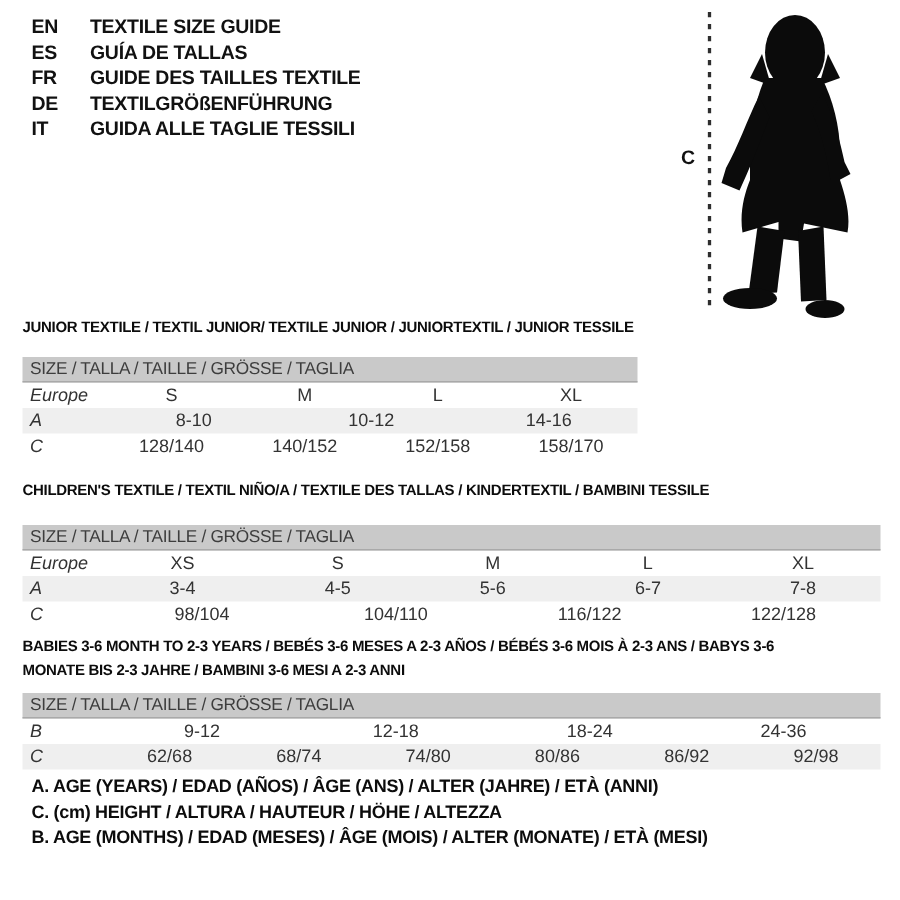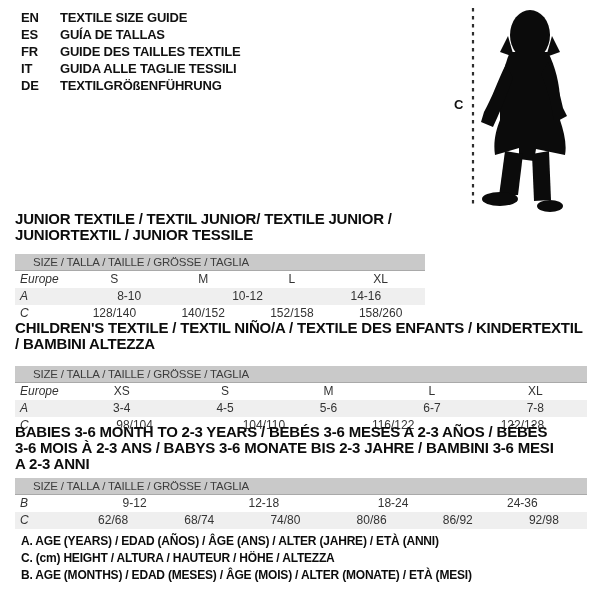--- a/index.html
+++ b/index.html
@@ -14,61 +14,61 @@
   .lang-code{width:39px;flex:0 0 39px;}
   
   .figure{position:absolute;left:448px;top:2px;width:150px;height:212px;}
   .figure-label{position:absolute;left:6px;top:95px;font-weight:bold;font-size:13px;}
   .figure svg{position:absolute;left:0;top:0;}
   
   .section{position:absolute;left:15px;}
   .s1{top:211px;width:410px;}
   .s2{top:320px;width:572px;}
   .s3{top:424px;width:572px;}
-  .section h2{margin:0;font-size:15px;font-weight:bold;letter-spacing:-0.2px;line-height:16px;color:#0c0c0c;}
+  .section h2{margin:0;font-size:10px;font-weight:bold;letter-spacing:-0.2px;line-height:16px;color:#0c0c0c;}
   .s3 h2{width:545px;}
   .sizetable{margin-top:11px;font-size:12px;color:#333;}
   .s2 .sizetable{margin-top:14px;}
   .s3 .sizetable{margin-top:6px;}
   .bar{
     background:#c9c9c9;border-bottom:1px solid #a9a9a9;
-    height:16px;line-height:16px;padding-left:18px;
+    height:16px;line-height:16px;padding-left:5px;
     color:#3d3d3d;font-size:11.5px;letter-spacing:-0.2px;
   }
   .row{display:flex;height:17px;line-height:17px;}
   .row.alt{background:#efefef;}
   .lbl{width:50px;flex:0 0 50px;padding-left:5px;text-align:left;font-style:italic;}
   .val{flex:1;text-align:center;}
   
-  .footnotes{position:absolute;left:21px;top:533px;}
+  .footnotes{position:absolute;left:21px;top:516px;}
   .footnote{font-size:12px;font-weight:bold;height:17px;line-height:17px;letter-spacing:-0.2px;color:#0c0c0c;}
 </style>
 </head>
 <body>
 
 <div class="lang-block">
   <div class="lang-row">
     <span class="lang-code">EN</span>
     <span class="lang-title">TEXTILE SIZE GUIDE</span>
   </div>
   <div class="lang-row">
     <span class="lang-code">ES</span>
     <span class="lang-title">GUÍA DE TALLAS</span>
   </div>
   <div class="lang-row">
     <span class="lang-code">FR</span>
     <span class="lang-title">GUIDE DES TAILLES TEXTILE</span>
   </div>
   <div class="lang-row">
+    <span class="lang-code">DE</span>
+    <span class="lang-title">TEXTILGRÖßENFÜHRUNG</span>
+  </div>
+  <div class="lang-row">
     <span class="lang-code">IT</span>
     <span class="lang-title">GUIDA ALLE TAGLIE TESSILI</span>
-  </div>
-  <div class="lang-row">
-    <span class="lang-code">DE</span>
-    <span class="lang-title">TEXTILGRÖßENFÜHRUNG</span>
   </div>
 </div>
 
 <div class="figure">
   <svg width="150" height="212" viewBox="0 0 150 212">
     <line x1="25" y1="6" x2="25" y2="202" stroke="#2e2e2e" stroke-width="2.2" stroke-dasharray="3.5 4.5"></line>
     <g fill="#0b0b0b">
       <ellipse cx="82" cy="33" rx="20" ry="25"></ellipse>
       <polygon points="60,34 52,50 66,55"></polygon>
       <polygon points="104,34 112,50 98,55"></polygon>
@@ -100,27 +100,27 @@
       <span class="lbl">A</span>
       <span class="val">8-10</span>
       <span class="val">10-12</span>
       <span class="val">14-16</span>
     </div>
     <div class="row">
       <span class="lbl">C</span>
       <span class="val">128/140</span>
       <span class="val">140/152</span>
       <span class="val">152/158</span>
-      <span class="val">158/260</span>
+      <span class="val">158/170</span>
     </div>
   </div>
 </section>
 
 <section class="section s2">
-  <h2>CHILDREN'S TEXTILE / TEXTIL NIÑO/A / TEXTILE DES ENFANTS / KINDERTEXTIL / BAMBINI ALTEZZA</h2>
+  <h2>CHILDREN'S TEXTILE / TEXTIL NIÑO/A / TEXTILE DES TALLAS / KINDERTEXTIL / BAMBINI TESSILE</h2>
   <div class="sizetable">
     <div class="bar">SIZE / TALLA / TAILLE / GRÖSSE / TAGLIA</div>
     <div class="row">
       <span class="lbl">Europe</span>
       <span class="val">XS</span>
       <span class="val">S</span>
       <span class="val">M</span>
       <span class="val">L</span>
       <span class="val">XL</span>
     </div>

